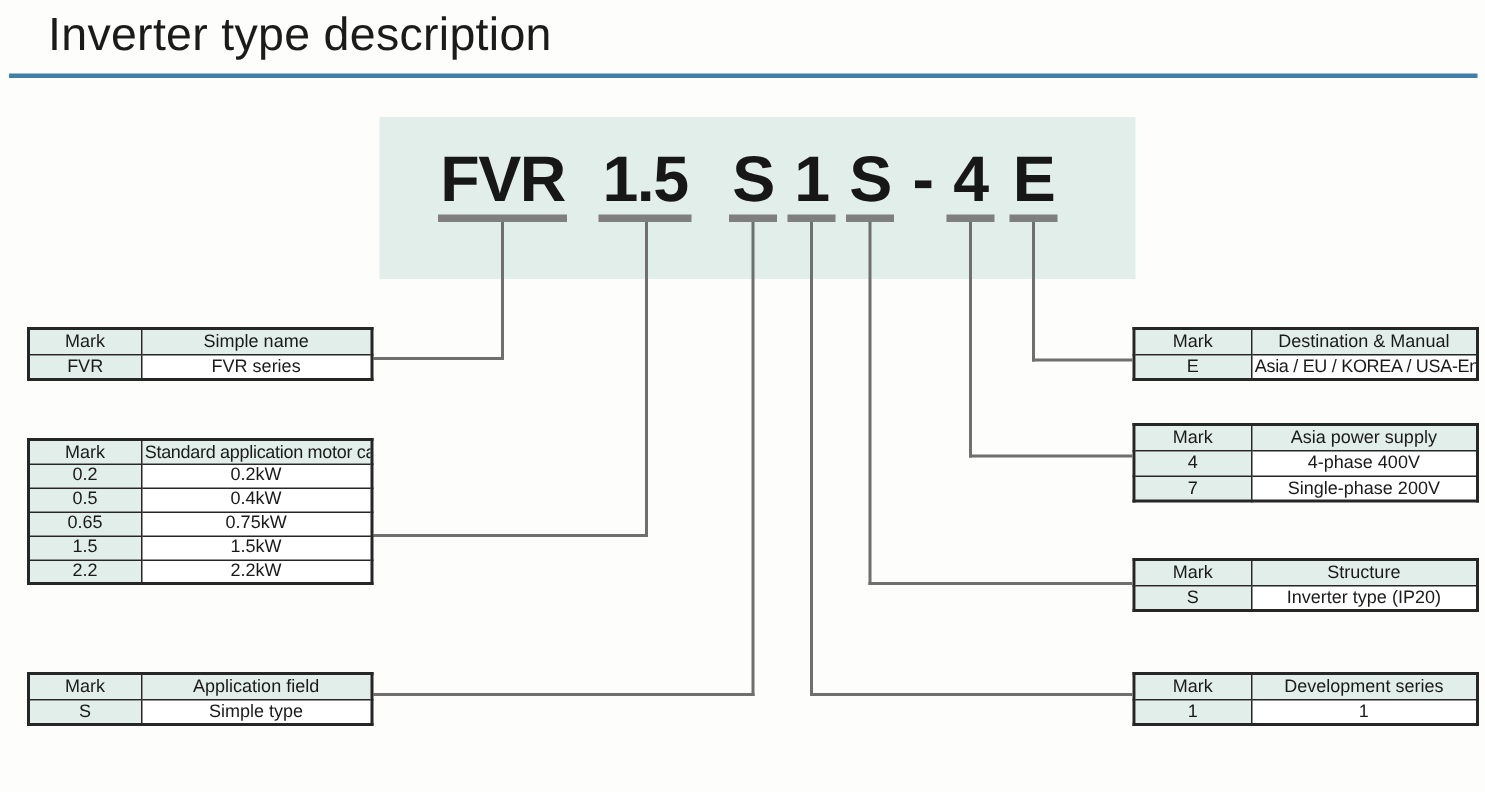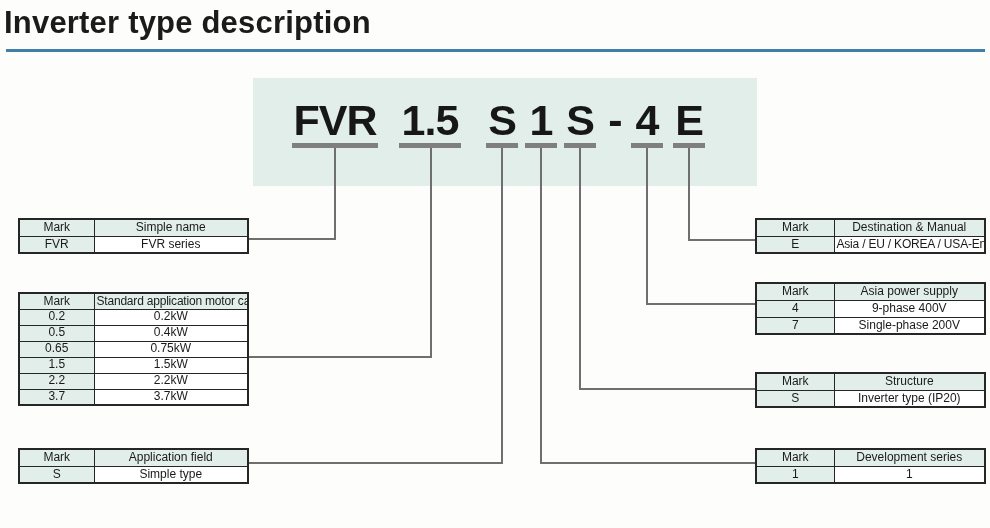--- a/index.html
+++ b/index.html
@@ -1,20 +1,20 @@
 <!DOCTYPE html>
 <html><head>
 <meta charset="utf-8">
 <style>
   * { margin:0; padding:0; box-sizing:border-box; }
   html,body { background:#ffffff; }
   body { font-family:"Liberation Sans", sans-serif; color:#1a1a1a; }
   .canvas { position:relative; width:990px; height:528px; background:#fdfdfc; overflow:hidden; }
 
-  .title { position:absolute; left:4px; top:5px; font-size:31px; font-weight:bold;
+  .title { position:absolute; left:32px; top:5px; font-size:31px; font-weight:normal;
            color:#1b1b1b; letter-spacing:0.2px; white-space:nowrap; }
   .title-rule { position:absolute; left:6px; top:49px; width:979px; height:3px; background:#3f7fa8; }
 
   .code-box { position:absolute; left:253px; top:78px; width:504px; height:108px; background:#e2eeea; }
   .code-seg { position:absolute; top:97px; height:46px; font-size:43px; font-weight:bold;
               color:#171717; text-align:center; line-height:46px; letter-spacing:-1px; }
   .useg { position:absolute; top:143px; height:5px; background:#7f7f7f; }
 
   .vline { position:absolute; width:2px; background:#6f6f6f; }
   .hline { position:absolute; height:2px; background:#6f6f6f; }
@@ -112,24 +112,20 @@
         <td>0.75kW</td>
       </tr>
       <tr>
         <td class="teal">1.5</td>
         <td>1.5kW</td>
       </tr>
       <tr>
         <td class="teal">2.2</td>
         <td>2.2kW</td>
       </tr>
-      <tr>
-        <td class="teal">3.7</td>
-        <td>3.7kW</td>
-      </tr>
     </tbody>
   </table>
 
   <table class="tbl" style="left:18px;top:448px;width:229px;">
     <colgroup>
         <col style="width:75px">
         <col style="width:154px">
       </colgroup>
     <tbody>
       <tr>
@@ -165,21 +161,21 @@
         <col style="width:78px">
         <col style="width:151px">
       </colgroup>
     <tbody>
       <tr>
         <td class="teal">Mark</td>
         <td class="teal">Asia power supply</td>
       </tr>
       <tr>
         <td class="teal">4</td>
-        <td>9-phase 400V</td>
+        <td>4-phase 400V</td>
       </tr>
       <tr>
         <td class="teal">7</td>
         <td>Single-phase 200V</td>
       </tr>
     </tbody>
   </table>
 
   <table class="tbl" style="left:755px;top:372px;width:229px;">
     <colgroup>

